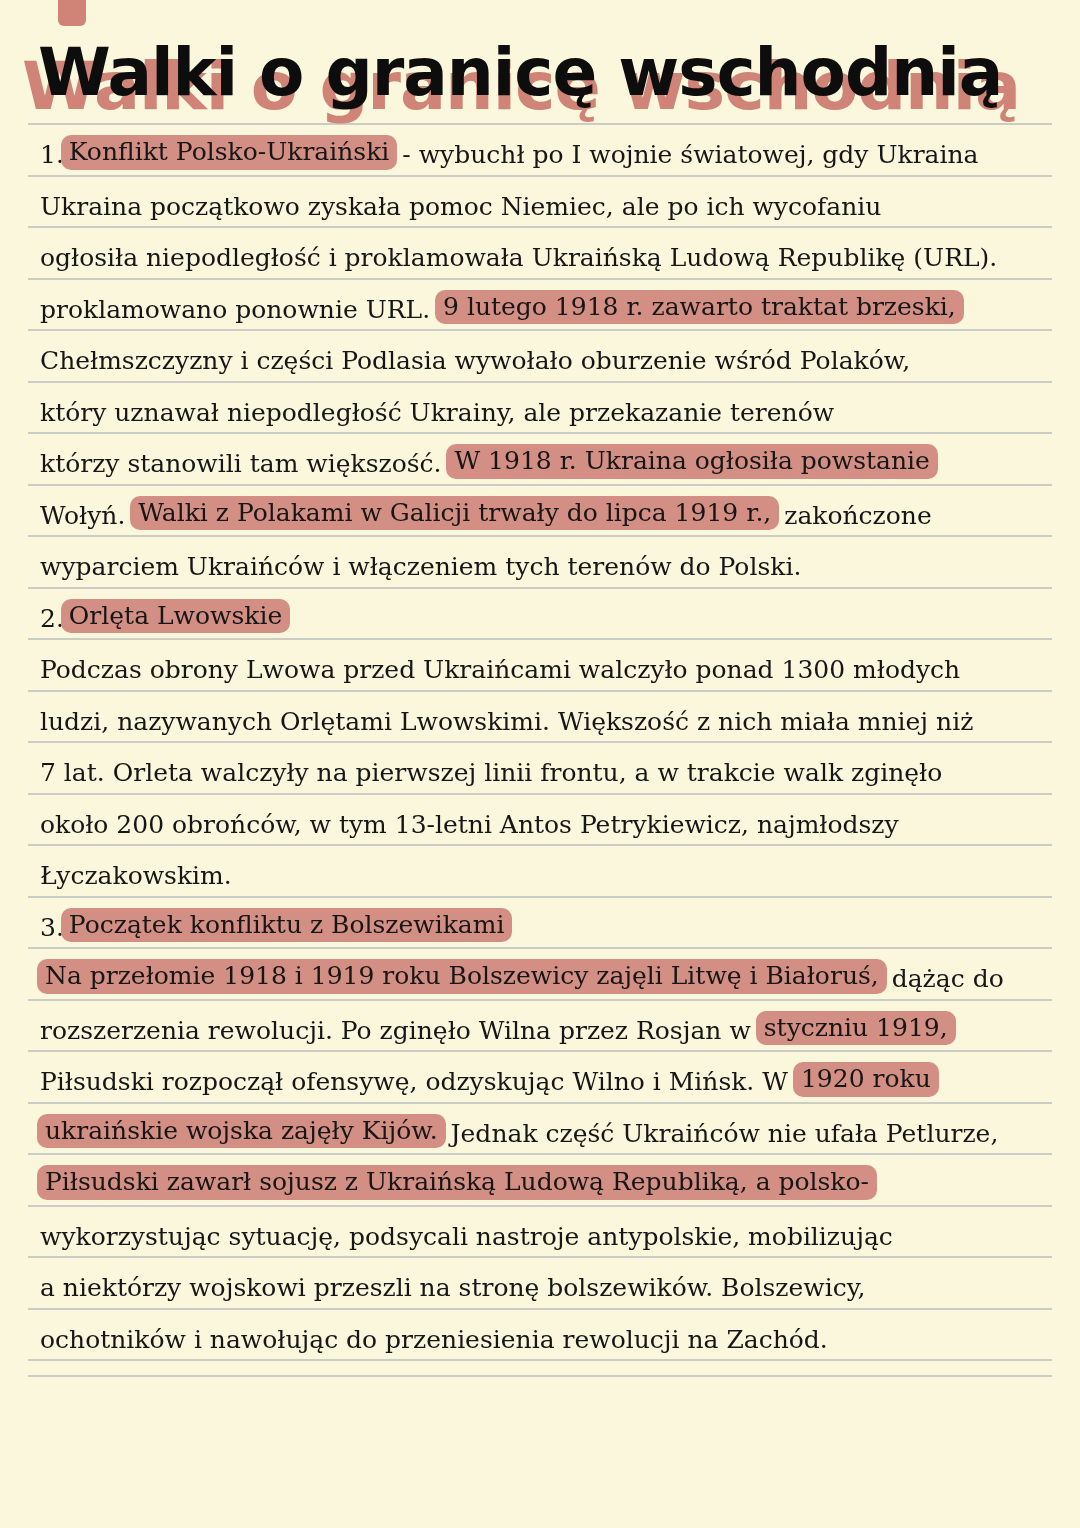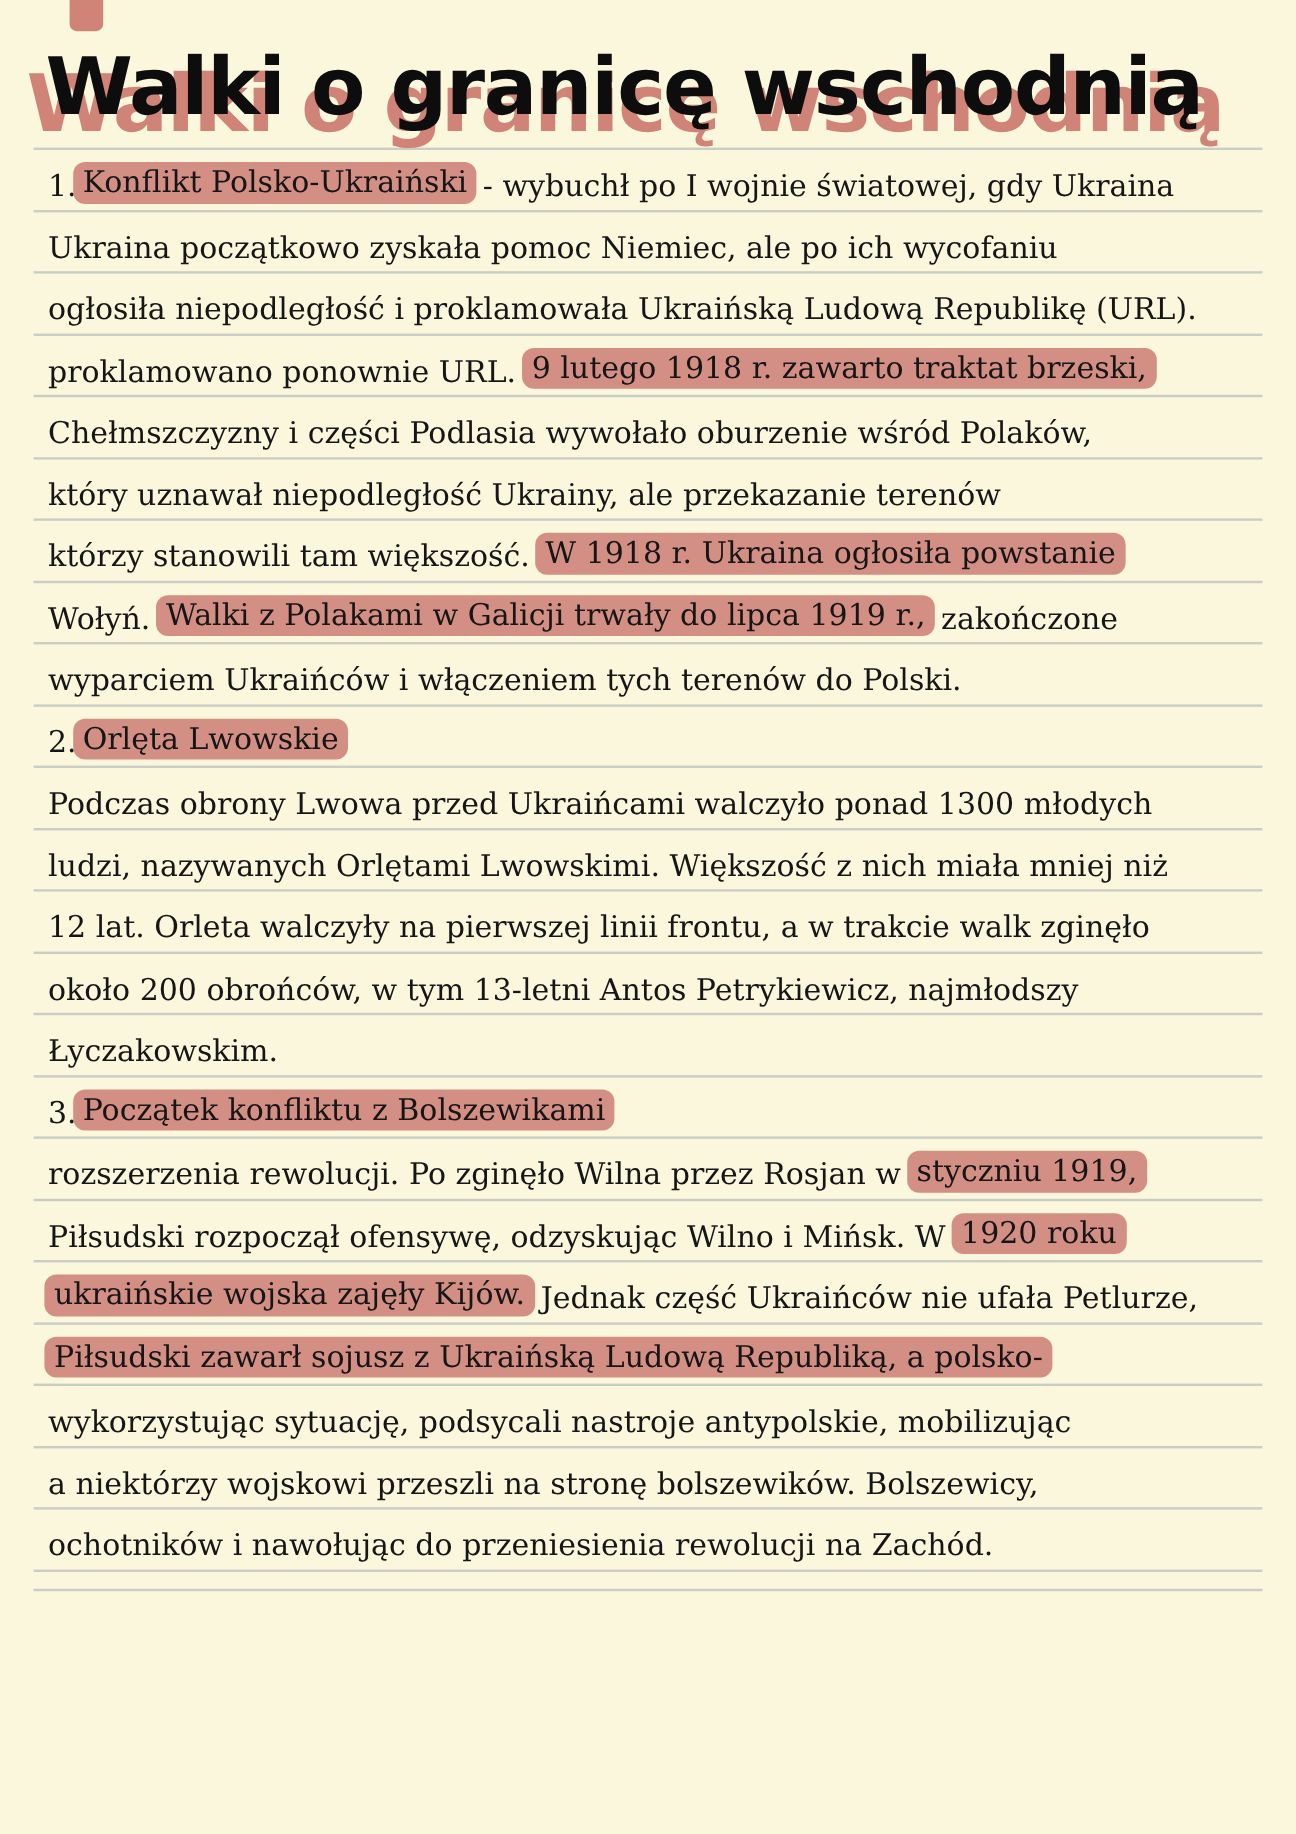--- a/index.html
+++ b/index.html
@@ -121,31 +121,35 @@
         <span>2.</span>
         <span class="hl">Orlęta Lwowskie</span>
       </div>
       <div class="line">
         <span>Podczas obrony Lwowa przed Ukraińcami walczyło ponad 1300 młodych</span>
       </div>
       <div class="line">
         <span>ludzi, nazywanych Orlętami Lwowskimi. Większość z nich miała mniej niż</span>
       </div>
       <div class="line">
-        <span>12 lat. Orleta walczyły na pierwszej linii frontu, a w trakcie walk zginęło</span>
+        <span>7 lat. Orleta walczyły na pierwszej linii frontu, a w trakcie walk zginęło</span>
       </div>
       <div class="line">
         <span>około 200 obrońców, w tym 13-letni Antos Petrykiewicz, najmłodszy</span>
       </div>
       <div class="line">
         <span>Łyczakowskim.</span>
       </div>
       <div class="line">
         <span>3.</span>
         <span class="hl">Początek konfliktu z Bolszewikami</span>
+      </div>
+      <div class="line">
+        <span class="hl">Na przełomie 1918 i 1919 roku Bolszewicy zajęli Litwę i Białoruś,</span>
+        <span> dążąc do</span>
       </div>
       <div class="line">
         <span>rozszerzenia rewolucji. Po zginęło Wilna przez Rosjan w </span>
         <span class="hl">styczniu 1919,</span>
       </div>
       <div class="line">
         <span>Piłsudski rozpoczął ofensywę, odzyskując Wilno i Mińsk. W </span>
         <span class="hl">1920 roku</span>
       </div>
       <div class="line">

